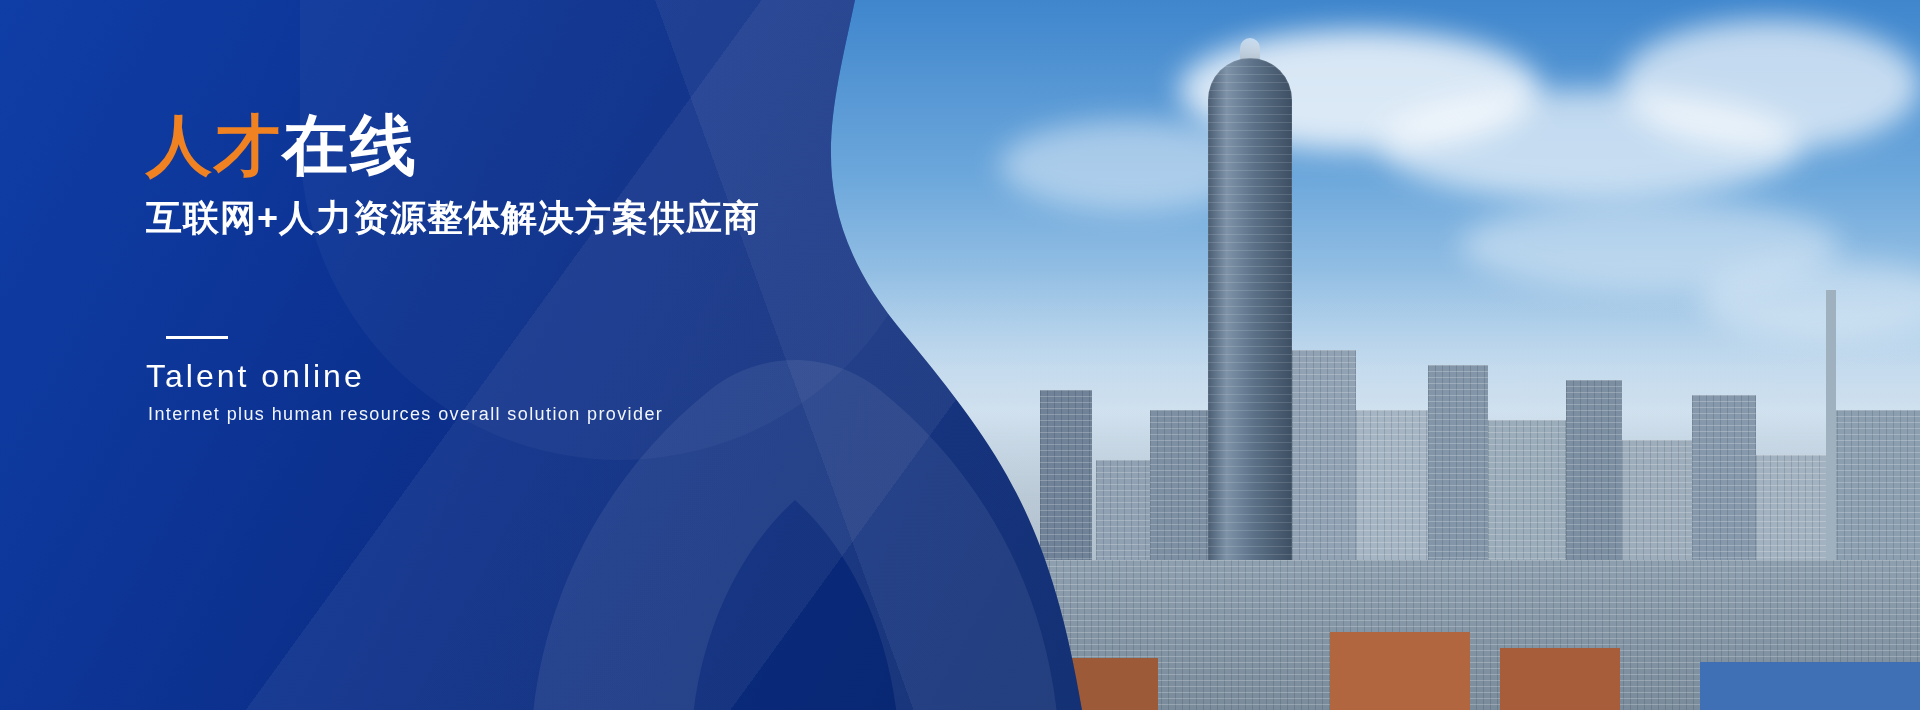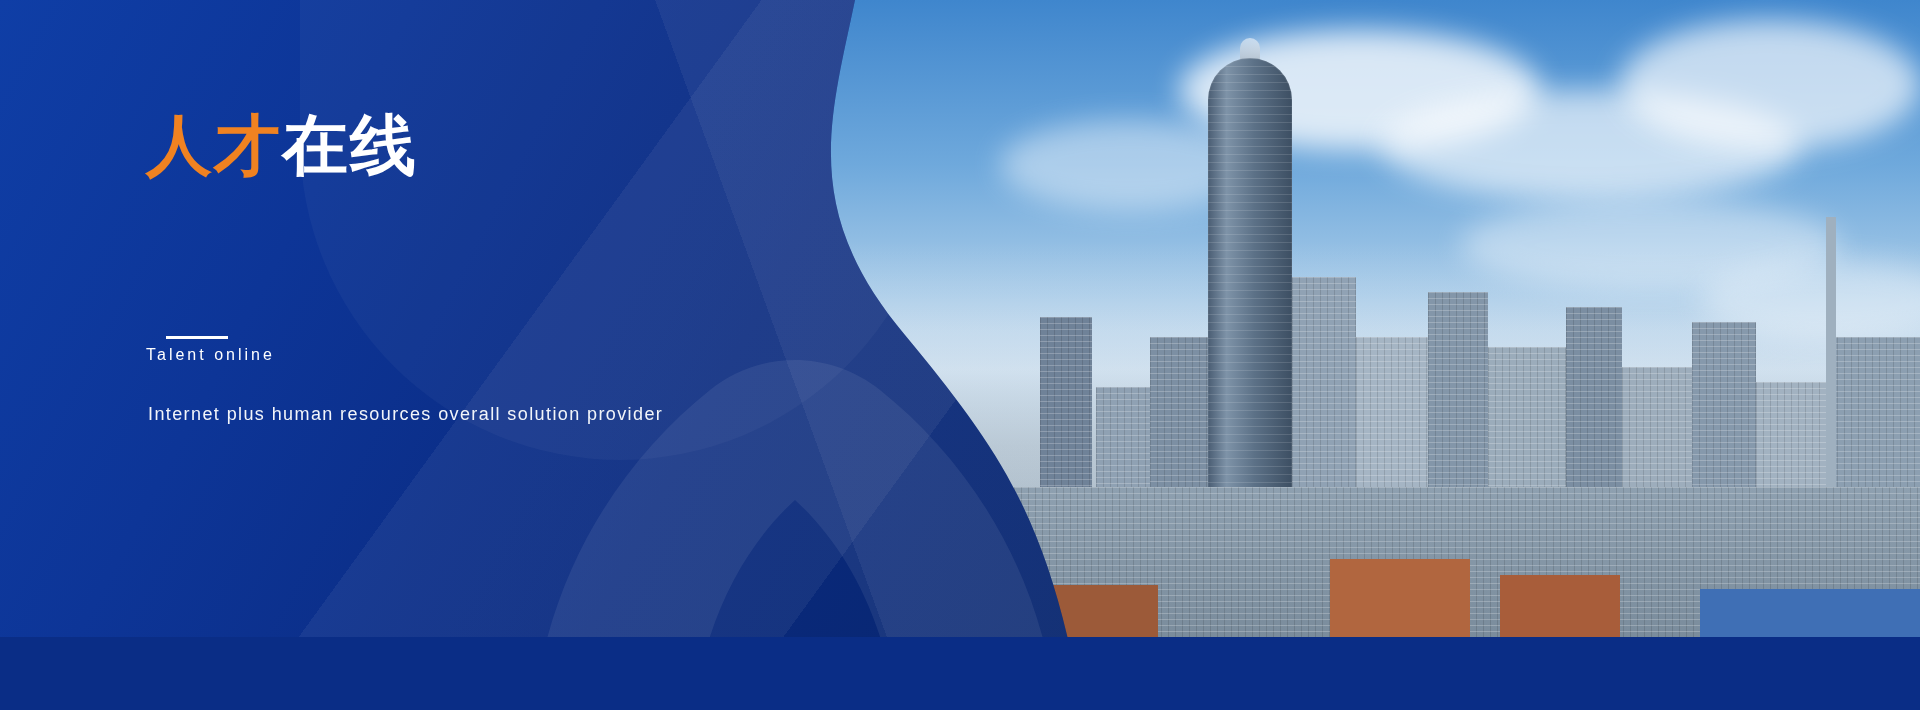--- a/index.html
+++ b/index.html
@@ -1,21 +1,21 @@
 <!DOCTYPE html>
 <html><head>
 <meta charset="utf-8">
 <style>
   * { margin:0; padding:0; box-sizing:border-box; }
   html,body { width:1920px; height:710px; overflow:hidden; background:#0a2d86; }
   body { font-family:"Liberation Sans","DejaVu Sans",sans-serif; }
 
   .banner {
     position:relative;
-    width:1920px; height:637px;
+    width:1920px; height:710px;
     overflow:hidden;
   }
 
   
   .photo {
     position:absolute; inset:0;
     background:
       
       linear-gradient(to bottom,
         rgba(255,255,255,0.00) 0%,
@@ -110,22 +110,22 @@
     font-size:36px; font-weight:700; color:#ffffff;
     letter-spacing:1px; white-space:nowrap; line-height:1.2;
   }
 
   .rule {
     position:absolute; left:166px; top:336px;
     width:62px; height:3px; background:#ffffff;
   }
 
   .en-main {
-    position:absolute; left:146px; top:346px;
-    font-size:16px; font-weight:400; color:#ffffff;
+    position:absolute; left:146px; top:358px;
+    font-size:32px; font-weight:400; color:#ffffff;
     letter-spacing:3px; white-space:nowrap;
   }
   .en-sub {
     position:absolute; left:148px; top:404px;
     font-size:18px; font-weight:400; color:#f2f5fa;
     letter-spacing:1.4px; white-space:nowrap;
   }
 
   .pill {
     position:absolute; left:142px; top:472px;
@@ -209,20 +209,21 @@
     <div class="chev2"></div>
     <div class="chev"></div>
   </div>
 
   <div class="content">
 
     <div class="title">
       <span class="hl">人才</span><span class="wt">在线</span>
     </div>
 
+    <div class="subtitle">互联网+人力资源整体解决方案供应商</div>
 
     <div class="rule"></div>
 
     <div class="en-main">Talent online</div>
     <div class="en-sub">Internet plus human resources overall solution provider</div>
 
 
   </div>
 </div>
 

